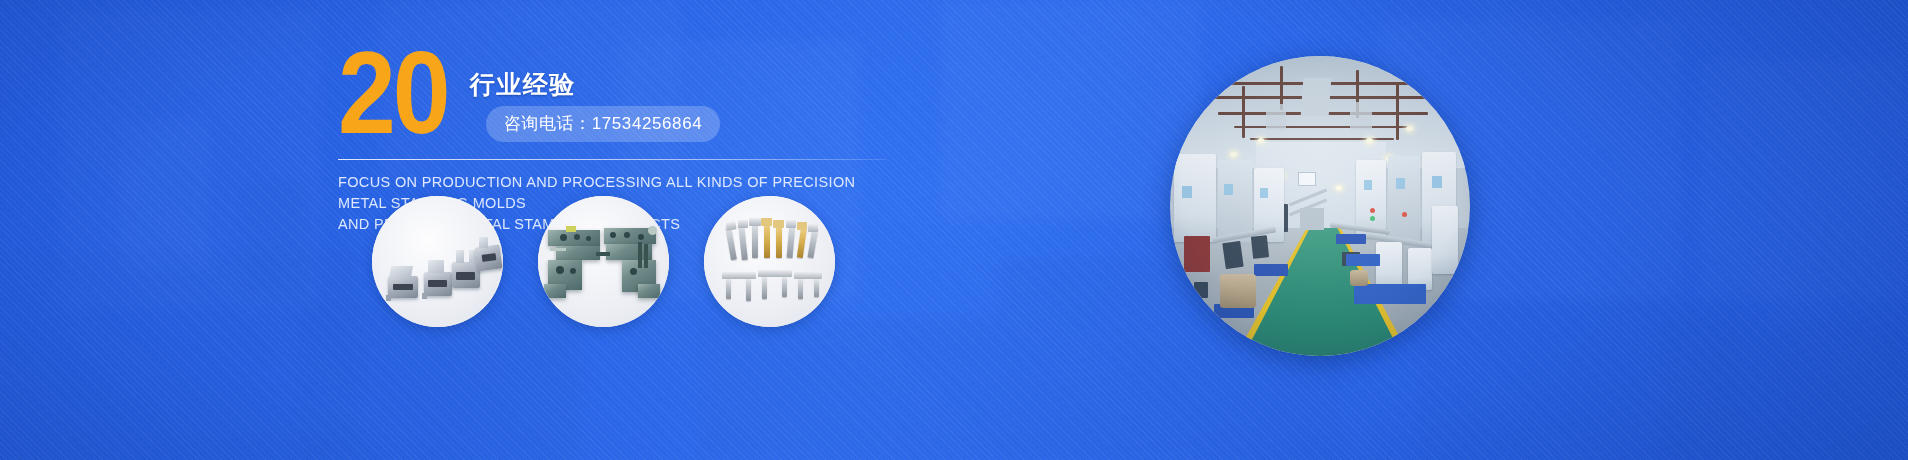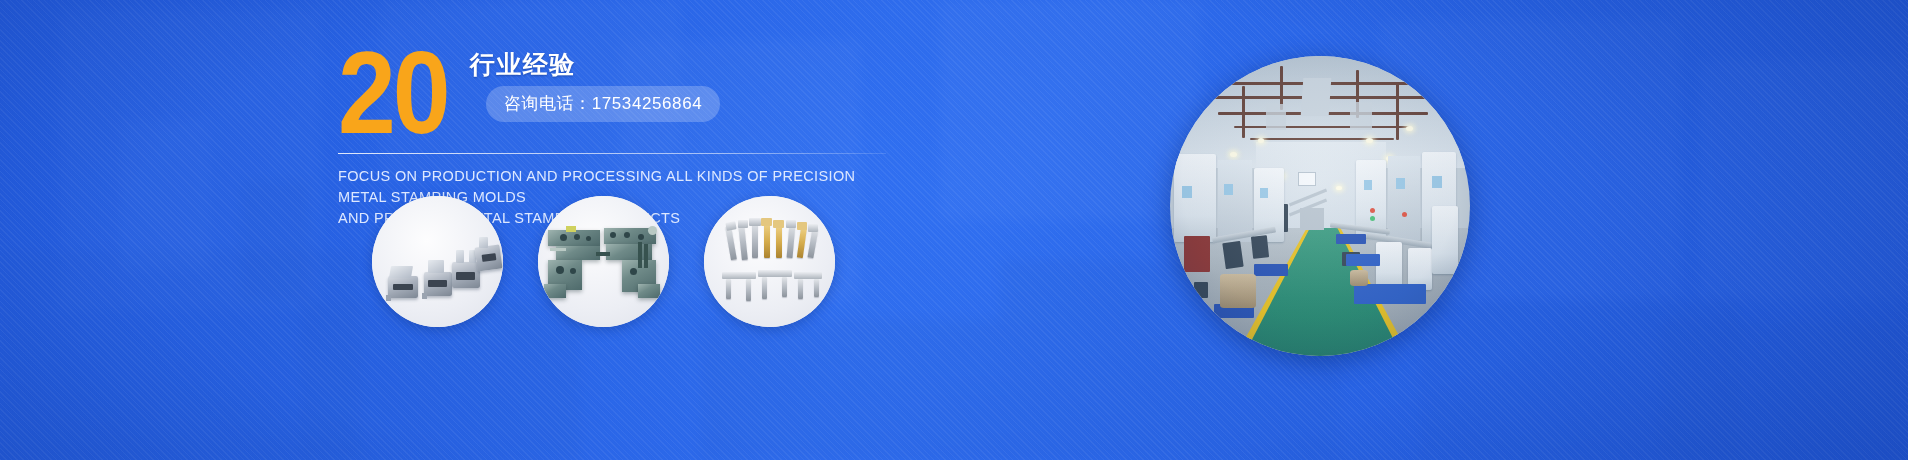--- a/index.html
+++ b/index.html
@@ -51,21 +51,21 @@
   .head-row { display:flex; align-items:flex-start; }
 
   .big20 {
     font-size:104px; line-height:.92; font-weight:700; color:#F9A51A;
     letter-spacing:-3px; font-family:"Liberation Sans","DejaVu Sans",sans-serif;
     transform:scaleY(1.12); transform-origin:top left; margin-top:4px;
   }
 
   .head-text { margin-left:22px; padding-top:12px; }
 
-  .line1 { display:flex; align-items:flex-end; white-space:nowrap; }
+  .line1 { display:flex; align-items:flex-end; white-space:nowrap;margin-top:20px; }
   .cn-small {
     font-size:25px; font-weight:700; color:#ffffff; letter-spacing:1.5px;
     text-shadow:0 1px 2px rgba(12,40,110,.45);
   }
   .en-head {
     font-size:25px; color:#e8f0ff; letter-spacing:.4px; margin-left:11px;
     font-weight:400; opacity:.97;
   }
 
   .line2 { display:flex; align-items:center; white-space:nowrap; margin-top:5px; }

